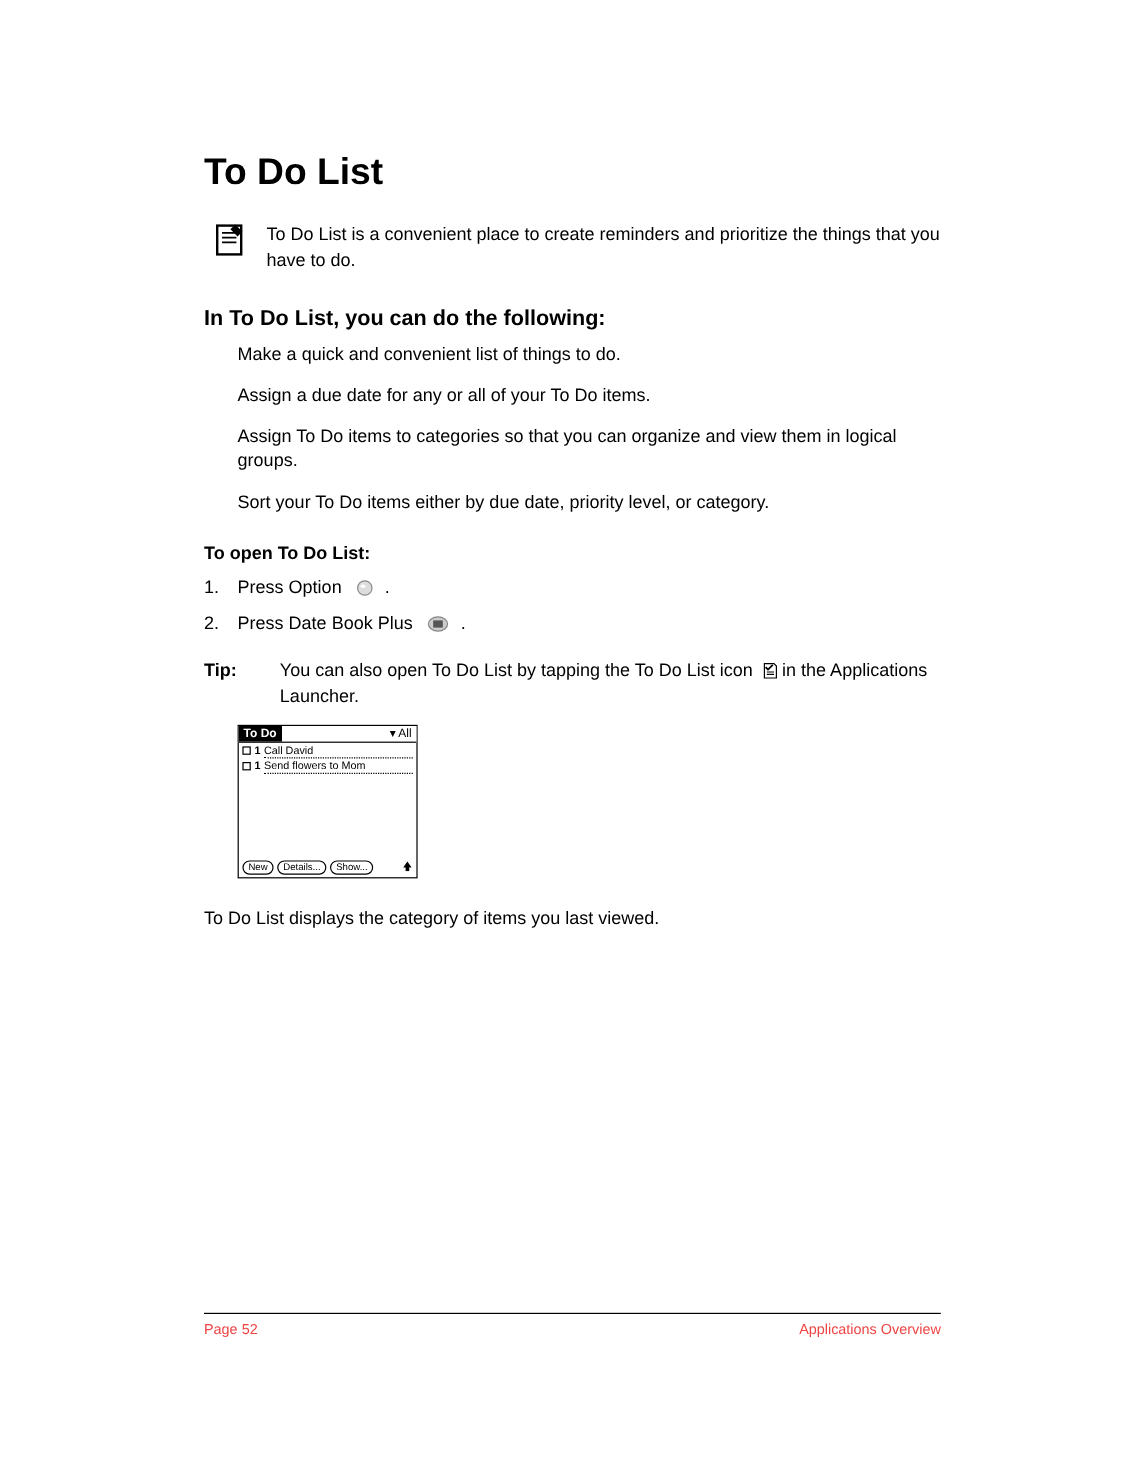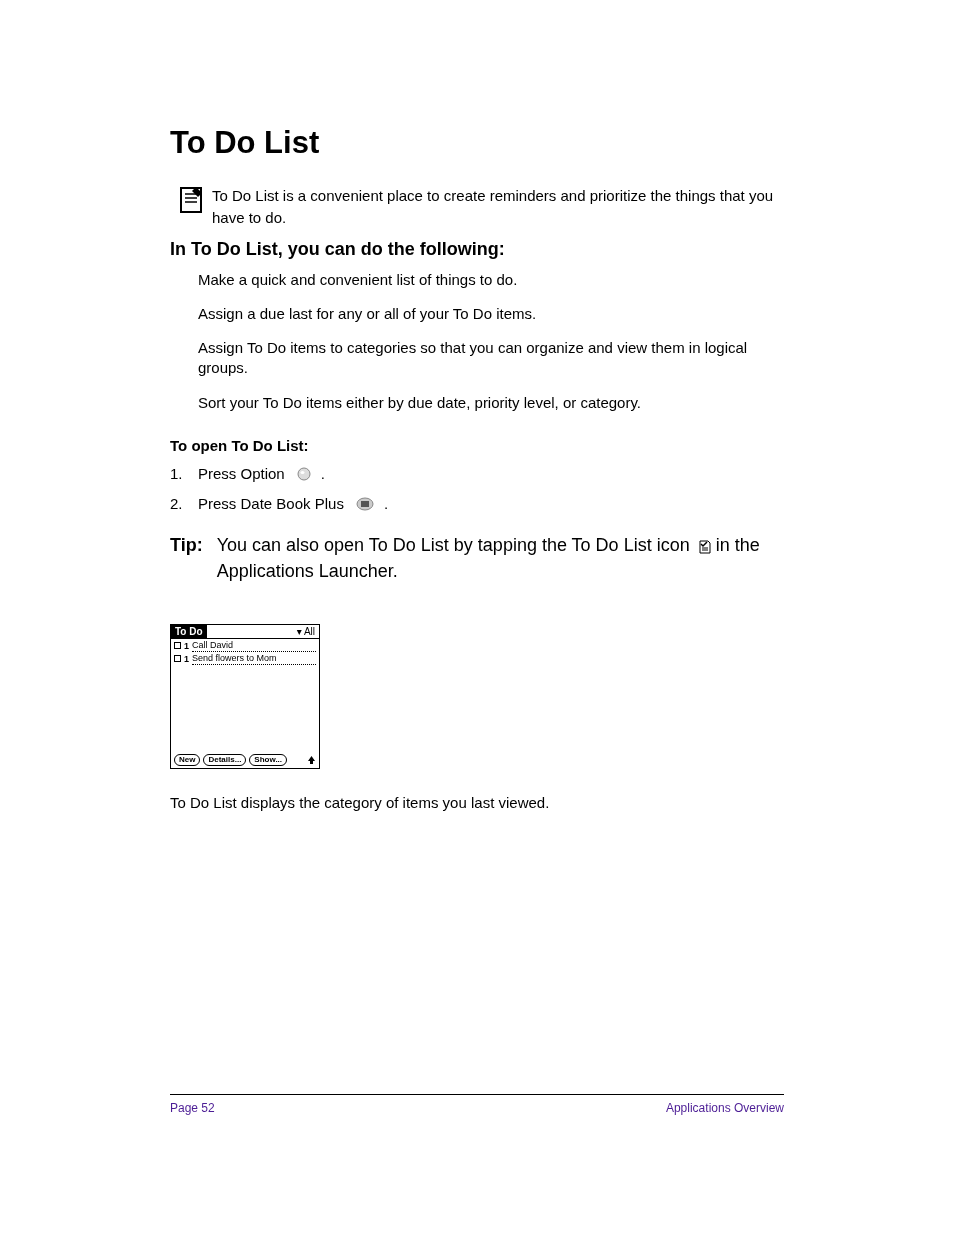--- a/index.html
+++ b/index.html
@@ -14,22 +14,22 @@
   .page {
     padding: 125px 170px 0 170px;
   }
   h1.title {
     font-size: 31px;
     font-weight: bold;
     margin-bottom: 24px;
   }
   .intro {
     display: flex;
-    gap: 8px;
-    margin-bottom: 10px;
+    gap: 18px;
+    margin-bottom: 26px;
     padding-left: 8px;
   }
   .intro svg { flex: 0 0 auto; }
   .intro-text {
     font-size: 15px;
     line-height: 1.45;
   }
   h2.subhead {
     font-size: 18px;
     font-weight: bold;
@@ -61,33 +61,34 @@
     align-items: center;
   }
   .step-num { width: 18px; text-align: left; }
   .inline-icon {
     display: inline-block;
     vertical-align: middle;
     margin-left: 2px;
   }
   .tip-row {
     display: flex;
-    gap: 14px;
-    font-size: 18px;
+    gap: 36px;
+    font-size: 15px;
     line-height: 1.45;
-    margin-bottom: 40px;
+    margin-bottom: 12px;
   }
   .tip-label { font-weight: bold; flex: 0 0 auto; }
   .tip-body { flex: 1; }
 
   
   .mock {
     width: 150px;
-    height: 145px;
+    height: 128px;
     border: 1px solid #000;
+    margin-left: 28px;
     margin-bottom: 24px;
     font-family: "Helvetica", Arial, sans-serif;
     display: flex;
     flex-direction: column;
     background: #fff;
     font-size: 10px;
   }
   .mock-header {
     height: 14px;
     background: #fff;
@@ -134,41 +135,40 @@
     gap: 3px;
     padding: 0 3px 2px 3px;
   }
   .mock-btn {
     border: 1px solid #000;
     border-radius: 7px;
     font-size: 8px;
     padding: 0 4px;
     line-height: 10px;
     background: #fff;
-    font-weight: bold;
   }
   .mock-arrow { margin-left: auto; font-size: 11px; }
 
   .caption {
     font-size: 15px;
     line-height: 1.35;
     margin-top: 22px;
   }
 
   .page-footer {
     position: absolute;
     left: 170px;
     right: 170px;
     bottom: 120px;
     border-top: 1px solid #000;
     padding-top: 6px;
     display: flex;
     justify-content: space-between;
     font-size: 12px;
-    color: #4c1d95;
+    color: #ef4444;
   }
 </style>
 </head>
 <body>
 
 <div class="page">
 
   <h1 class="title">To Do List</h1>
 
   <div class="intro">
@@ -179,21 +179,21 @@
       <line x1="7" y1="17" x2="19" y2="17" stroke="#000" stroke-width="1.5"></line>
       <path d="M18 2 L24 8 L20 12 L14 6 Z" fill="#000"></path>
     </svg>
     <div class="intro-text">To Do List is a convenient place to create reminders and prioritize the things that you have to do.</div>
   </div>
 
   <h2 class="subhead">In To Do List, you can do the following:</h2>
 
   <div class="features">
     <p>Make a quick and convenient list of things to do.</p>
-    <p>Assign a due last for any or all of your To Do items.</p>
+    <p>Assign a due date for any or all of your To Do items.</p>
     <p>Assign To Do items to categories so that you can organize and view them in logical groups.</p>
     <p>Sort your To Do items either by due date, priority level, or category.</p>
   </div>
 
   <h3 class="openhead">To open To Do List:</h3>
 
   <div class="steps">
     <div class="step-row">
       <span class="step-num">1.</span>
       <span>Press Option</span>

